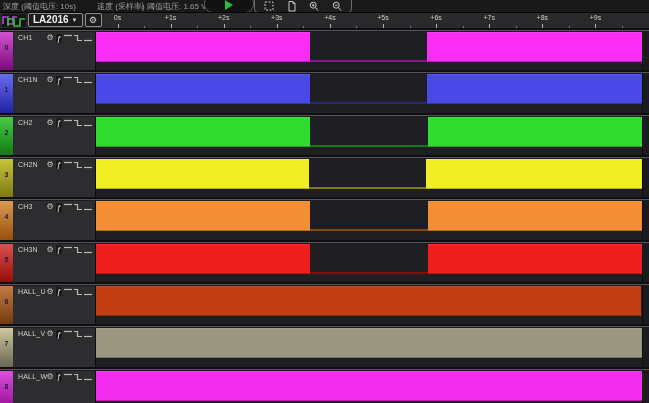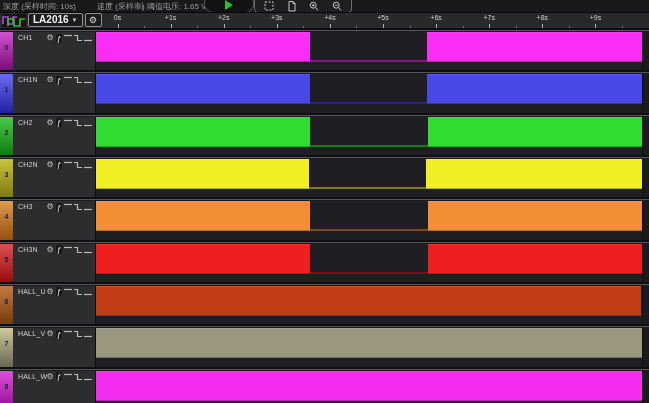--- a/index.html
+++ b/index.html
@@ -66,21 +66,21 @@
   .sico path{fill:none;stroke:#b8b8b8;stroke-width:1.2;}
   .plot{flex:1;position:relative;background:#1f1f23;overflow:hidden;}
   .blk{position:absolute;top:0;height:30px;box-shadow:inset 0 -1px rgba(0,0,0,.25),inset 0 1px rgba(255,255,255,.08);}
   .lowline{position:absolute;top:28px;height:2px;}
   .redge{position:absolute;right:0;top:0;bottom:0;width:6px;background:#1b1b1e;border-left:1px solid #0e0e10;}
 </style>
 </head>
 <body>
 
 <div class="topbar">
-  <span class="tb-label" style="left:3px">深度 (采样时间: 10s)</span>
+  <span class="tb-label" style="left:3px">深度 (阈值电压: 10s)</span>
   <span class="tb-label" style="left:97px">速度 (采样率)</span>
   <span class="tb-sep" style="left:142px"></span>
   <span class="tb-label" style="left:147px">阈值电压: 1.65 V</span>
 
   <div class="playpill">
     <span class="playtri"></span>
   </div>
 
   <div class="icongroup">
     <svg class="tbico" viewBox="0 0 10 11">

